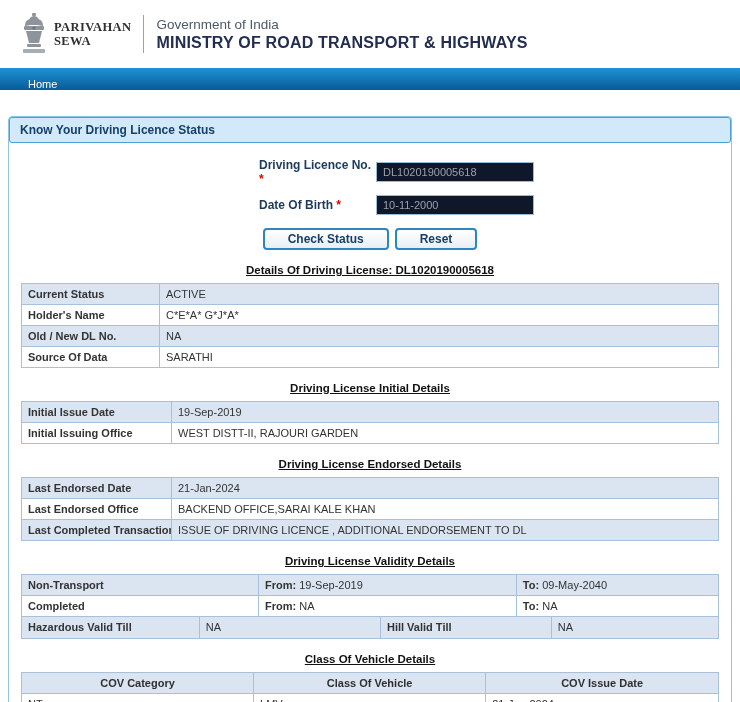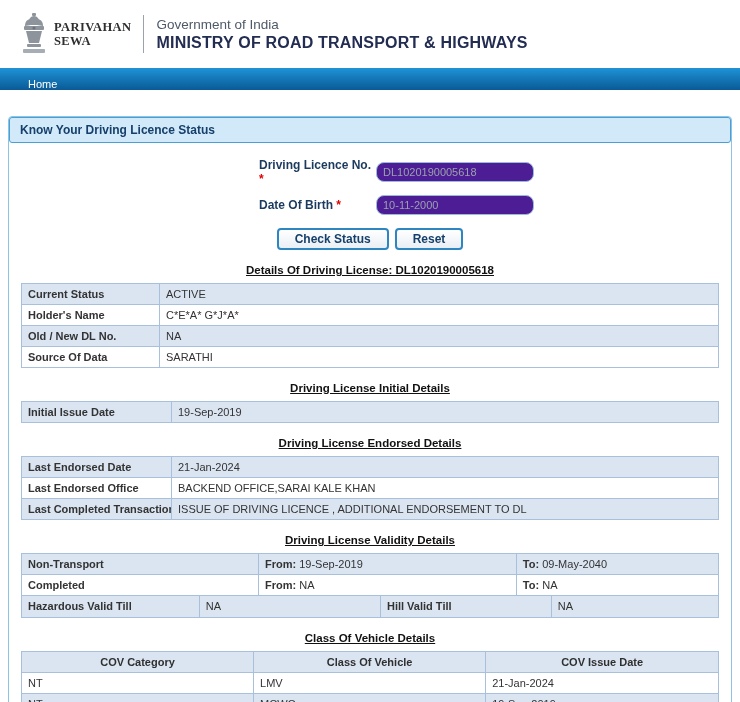--- a/index.html
+++ b/index.html
@@ -24,26 +24,26 @@
   .panel { margin:26px 8px 0 8px; border:1px solid #8fc3e4; border-radius:4px; background:#fff; }
   .panel-header { background:#d2e9fa; border:1px solid #49a0d5; border-radius:3px;
     color:#16406b; font-weight:bold; font-size:12px; padding:5px 10px; }
   .panel-body { padding:6px 12px 0 12px; }
 
   
   .form-row { display:flex; align-items:center; margin-top:9px; }
   .form-spacer { width:238px; flex:0 0 auto; }
   .form-label { width:117px; flex:0 0 auto; font-size:12px; font-weight:bold; color:#1b3a5e; }
   .req { color:#e00000; }
-  .text-input { width:158px; height:20px; border:1px solid #9bbcd9; border-radius:8px;
-    background:#4c1d95; color:#9aa2ab; font-size:11px; padding:8px 6px;
+  .text-input { width:158px; height:20px; border:1px solid #9bbcd9; border-radius:0;
+    background:#0f172a; color:#9aa2ab; font-size:11px; padding:8px 6px;
     font-family:"Liberation Sans", sans-serif; }
   .btn-row { display:flex; justify-content:center; gap:6px; margin-top:13px; }
   .btn { border:2px solid #2e86c1; border-radius:4px; background:linear-gradient(#ffffff,#e9eff6);
-    color:#16406b; font-weight:bold; font-size:12px; padding:2px 16px; cursor:pointer;
+    color:#16406b; font-weight:bold; font-size:12px; padding:2px 23px; cursor:pointer;
     font-family:"Liberation Sans", sans-serif; }
 
   
   .section-title { text-align:center; font-size:11.5px; font-weight:bold; color:#111;
     text-decoration:underline; margin:14px 0 7px 0; }
   table.dtl { width:100%; border-collapse:collapse; table-layout:fixed; }
   table.dtl td, table.dtl th { border:1px solid #a9c0dc; font-size:11px; color:#333;
     padding:4px 6px; height:21px; text-align:left; vertical-align:middle;
     overflow:hidden; white-space:nowrap; }
   td.lbl { font-weight:bold; color:#2f2f2f; }
@@ -143,20 +143,24 @@
     <table class="dtl">
       <colgroup>
           <col style="width:150px">
           <col>
         </colgroup>
       <tbody>
           <tr class="alt">
         <td class="lbl">Initial Issue Date</td>
         <td>19-Sep-2019</td>
       </tr>
+      <tr class="plain">
+        <td class="lbl">Initial Issuing Office</td>
+        <td>WEST DISTT-II, RAJOURI GARDEN</td>
+      </tr>
     </tbody>
       </table>
 
     <div class="section-title">Driving License Endorsed Details</div>
     <table class="dtl">
       <colgroup>
           <col style="width:150px">
           <col>
         </colgroup>
       <tbody>

